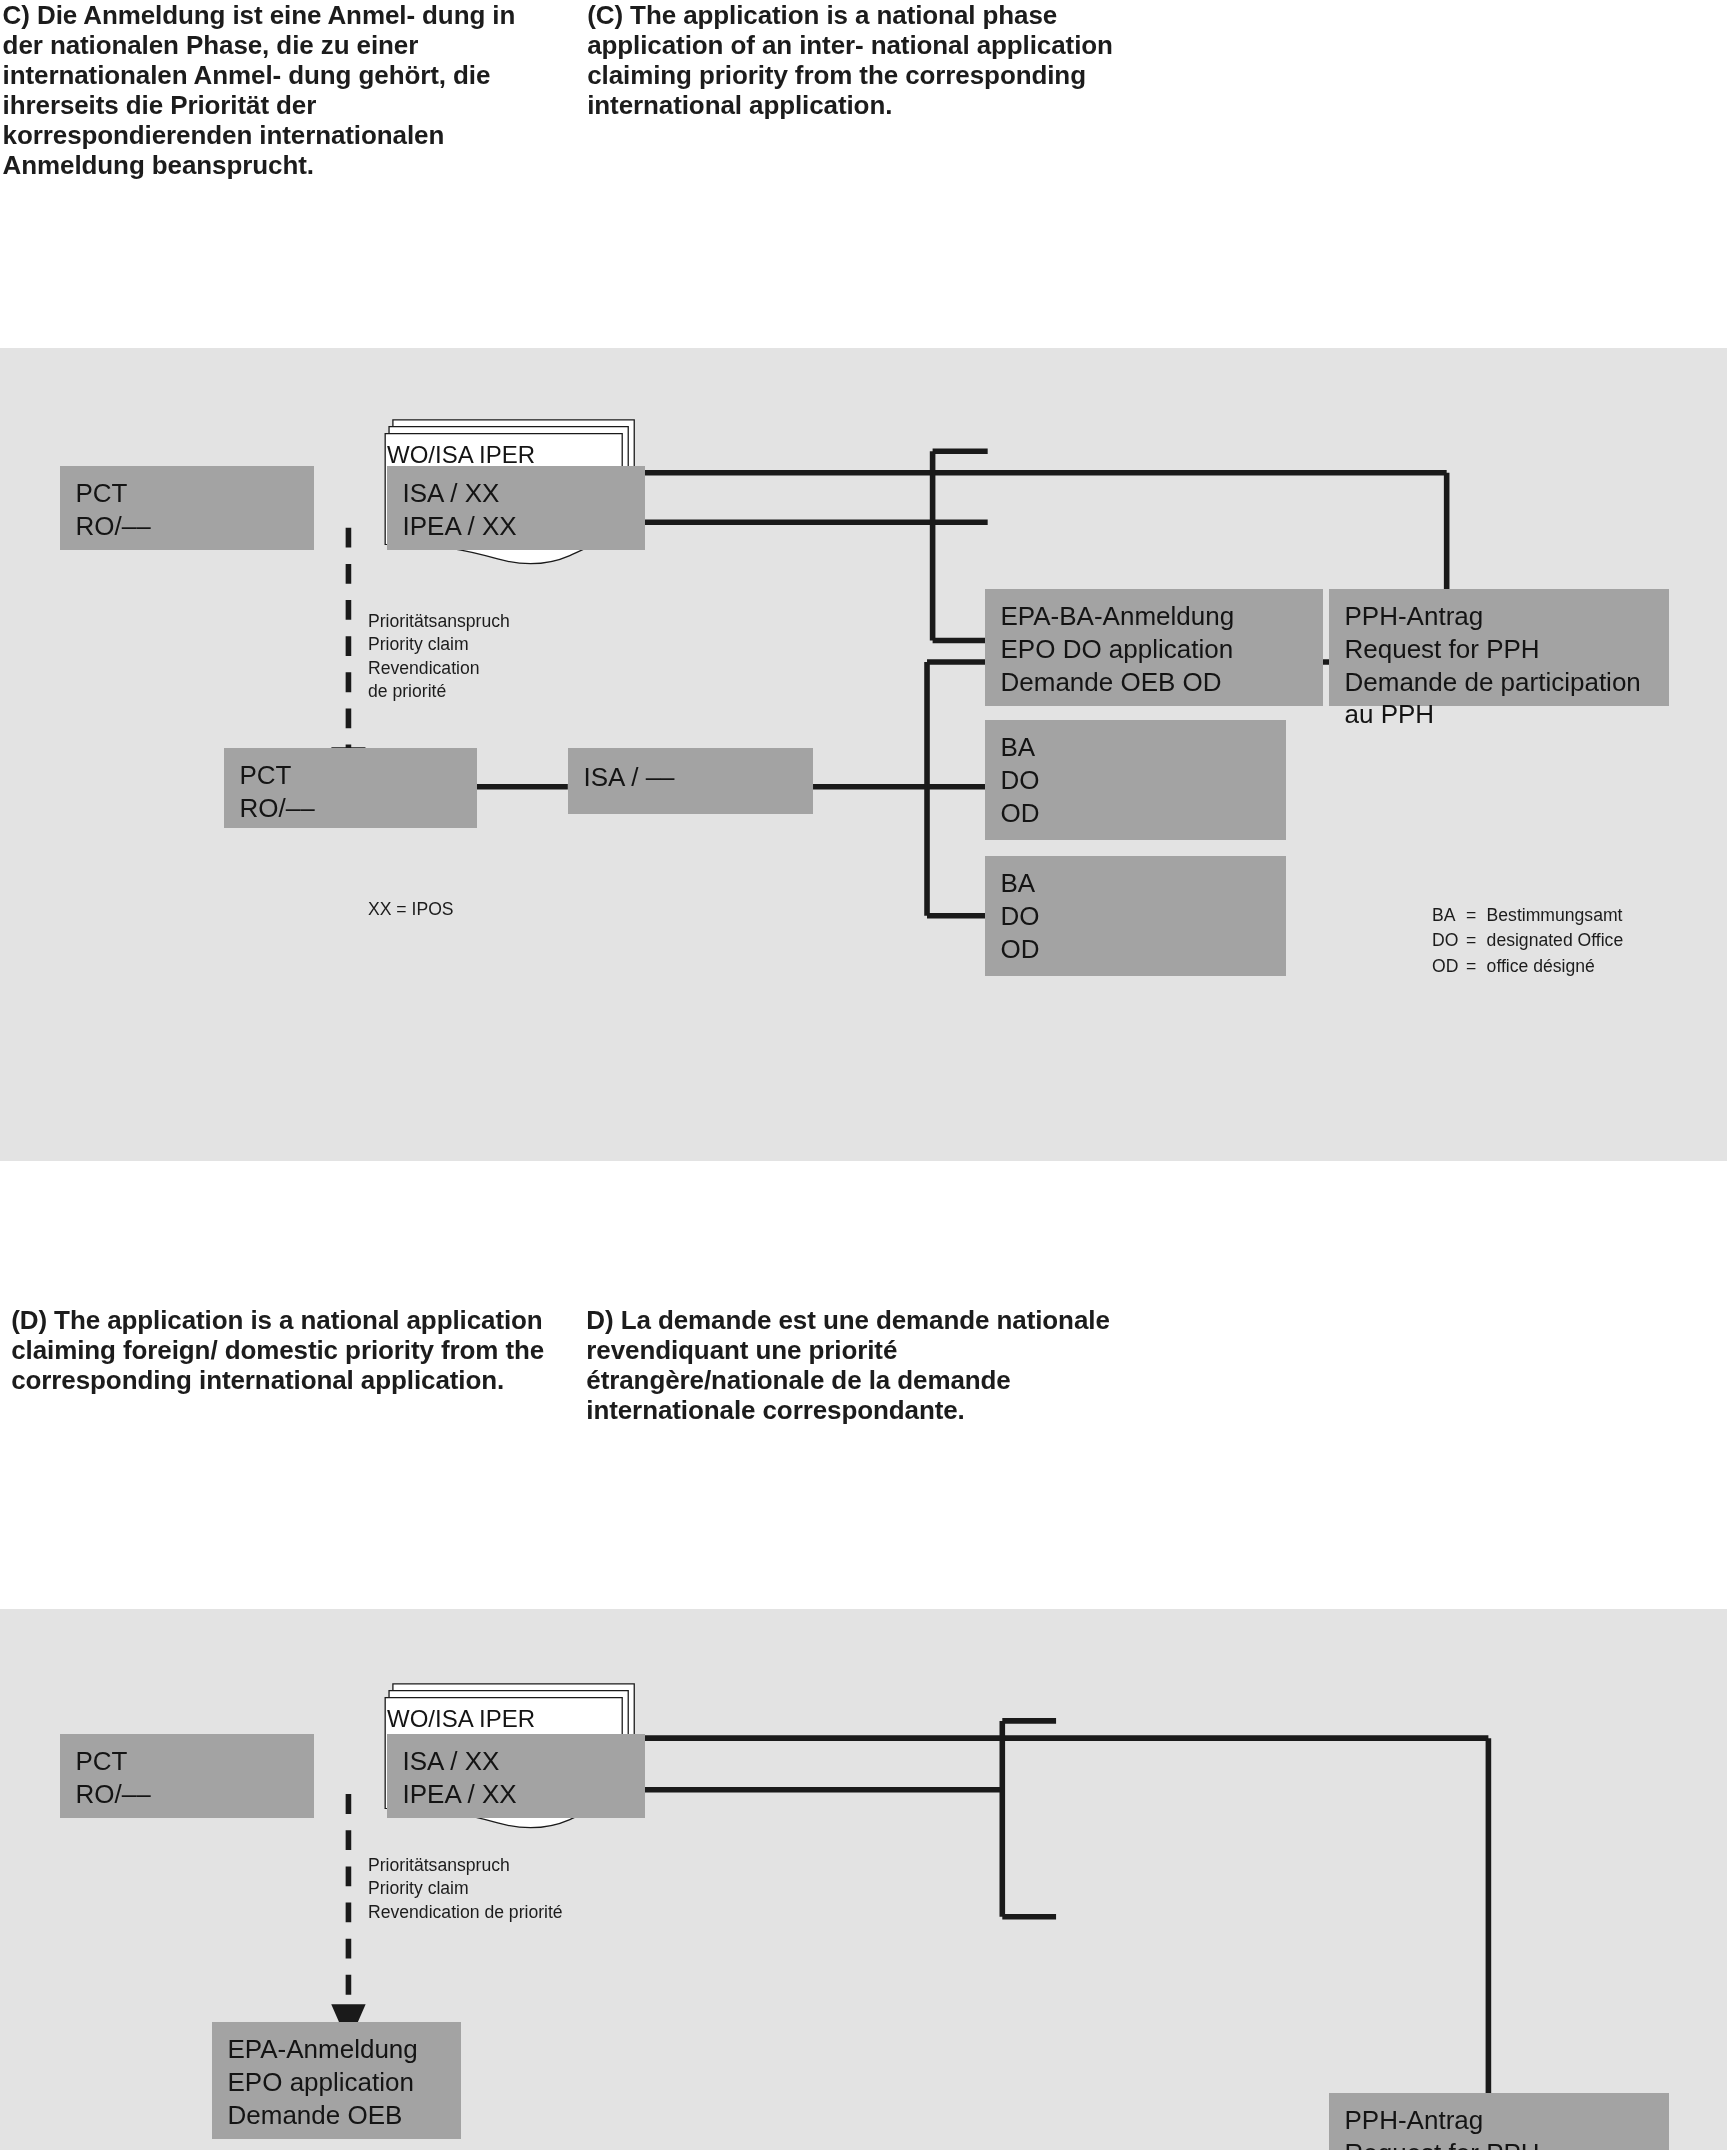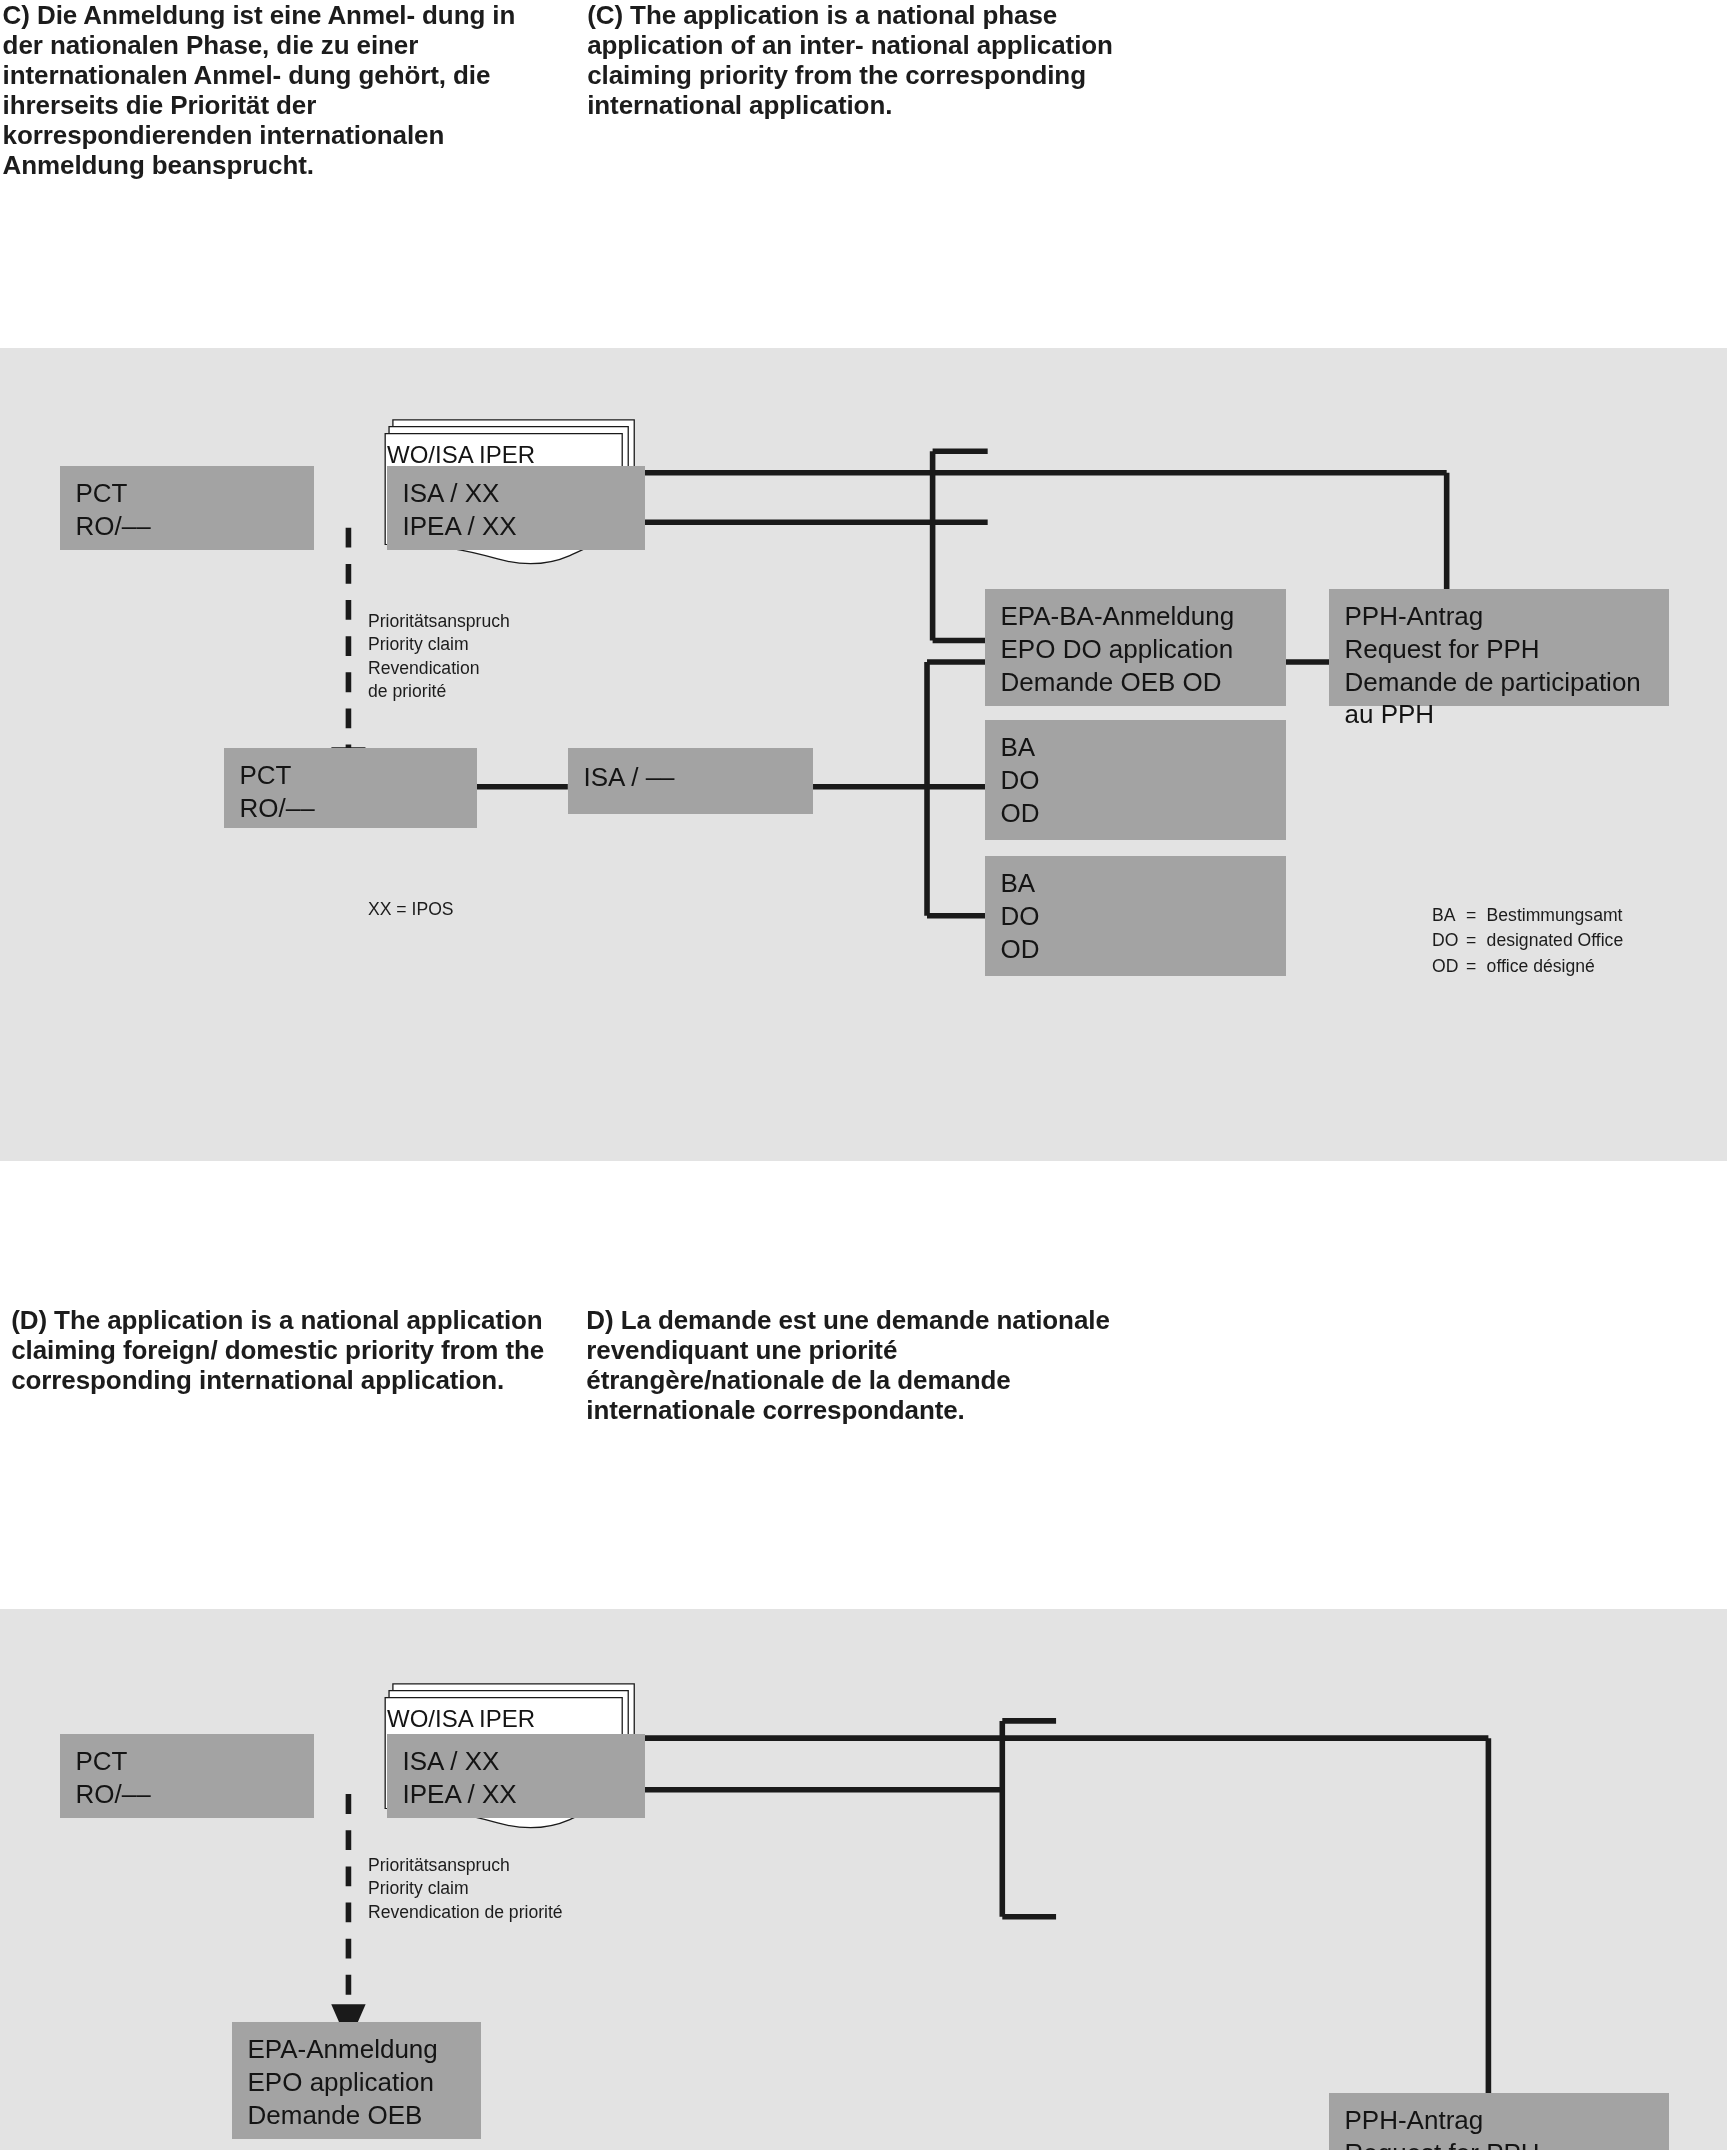--- a/index.html
+++ b/index.html
@@ -196,21 +196,21 @@
   <div class="annot" style="left:368px; top:262px; width:301px;">Prioritätsanspruch
 Priority claim
 Revendication
 de priorité</div>
 
   <div class="node" style="left:224px; top:400px; width:253px; height:80px;">PCT
 RO/––</div>
 
   <div class="node" style="left:568px; top:400px; width:245px; height:66px; padding-top:13px;">ISA / ––</div>
 
-  <div class="node" style="left:985px; top:241px; width:301px; height:117px;">EPA-BA-Anmeldung
+  <div class="node" style="left:985px; top:241px; width:338px; height:117px;">EPA-BA-Anmeldung
 EPO DO application
 Demande OEB OD</div>
 
   <div class="node" style="left:985px; top:372px; width:301px; height:120px;">BA
 DO
 OD</div>
 
   <div class="node" style="left:985px; top:508px; width:301px; height:120px;">BA
 DO
 OD</div>
@@ -297,21 +297,21 @@
   <div class="node" style="left:60px; top:125px; width:254px; height:84px;">PCT
 RO/––</div>
 
   <div class="node" style="left:387px; top:125px; width:258px; height:84px;">ISA / XX
 IPEA / XX</div>
 
   <div class="annot" style="left:368px; top:245px; width:430px;">Prioritätsanspruch
 Priority claim
 Revendication de priorité</div>
 
-  <div class="node" style="left:232px; top:413px; width:249px; height:117px;">EPA-Anmeldung
+  <div class="node" style="left:212px; top:413px; width:249px; height:117px;">EPA-Anmeldung
 EPO application
 Demande OEB</div>
 
   <div class="node" style="left:1329px; top:484px; width:340px; height:117px;">PPH-Antrag
 Request for PPH
 Demande de participation
 au PPH</div>
 
 </div>
 

